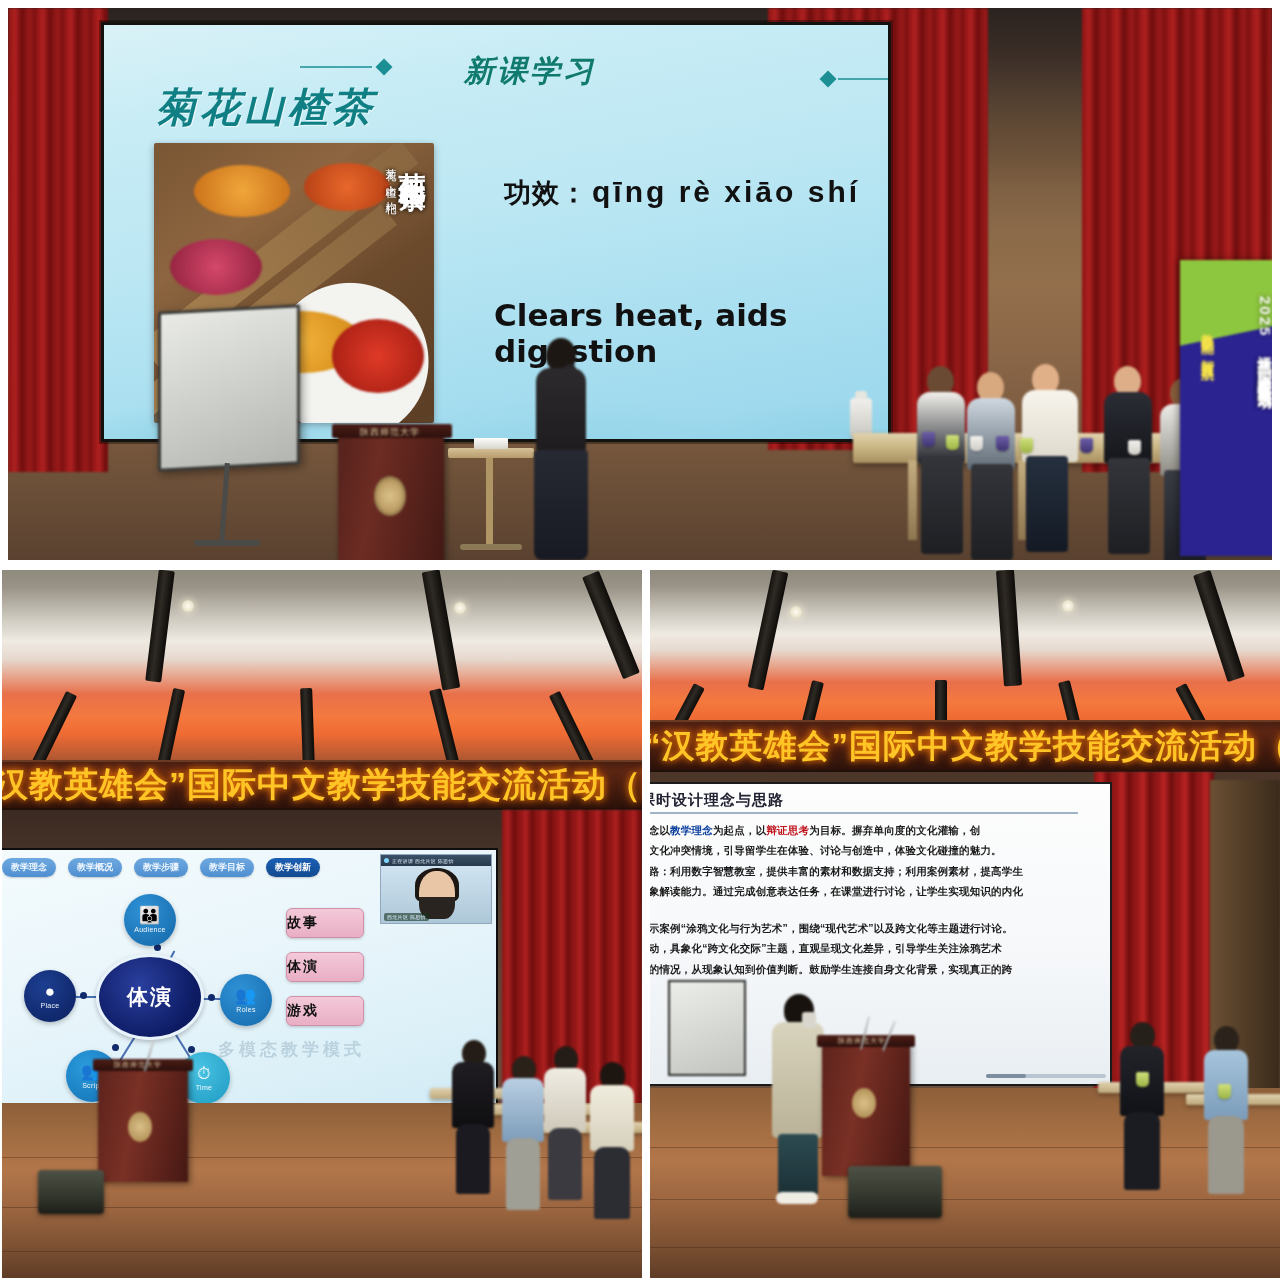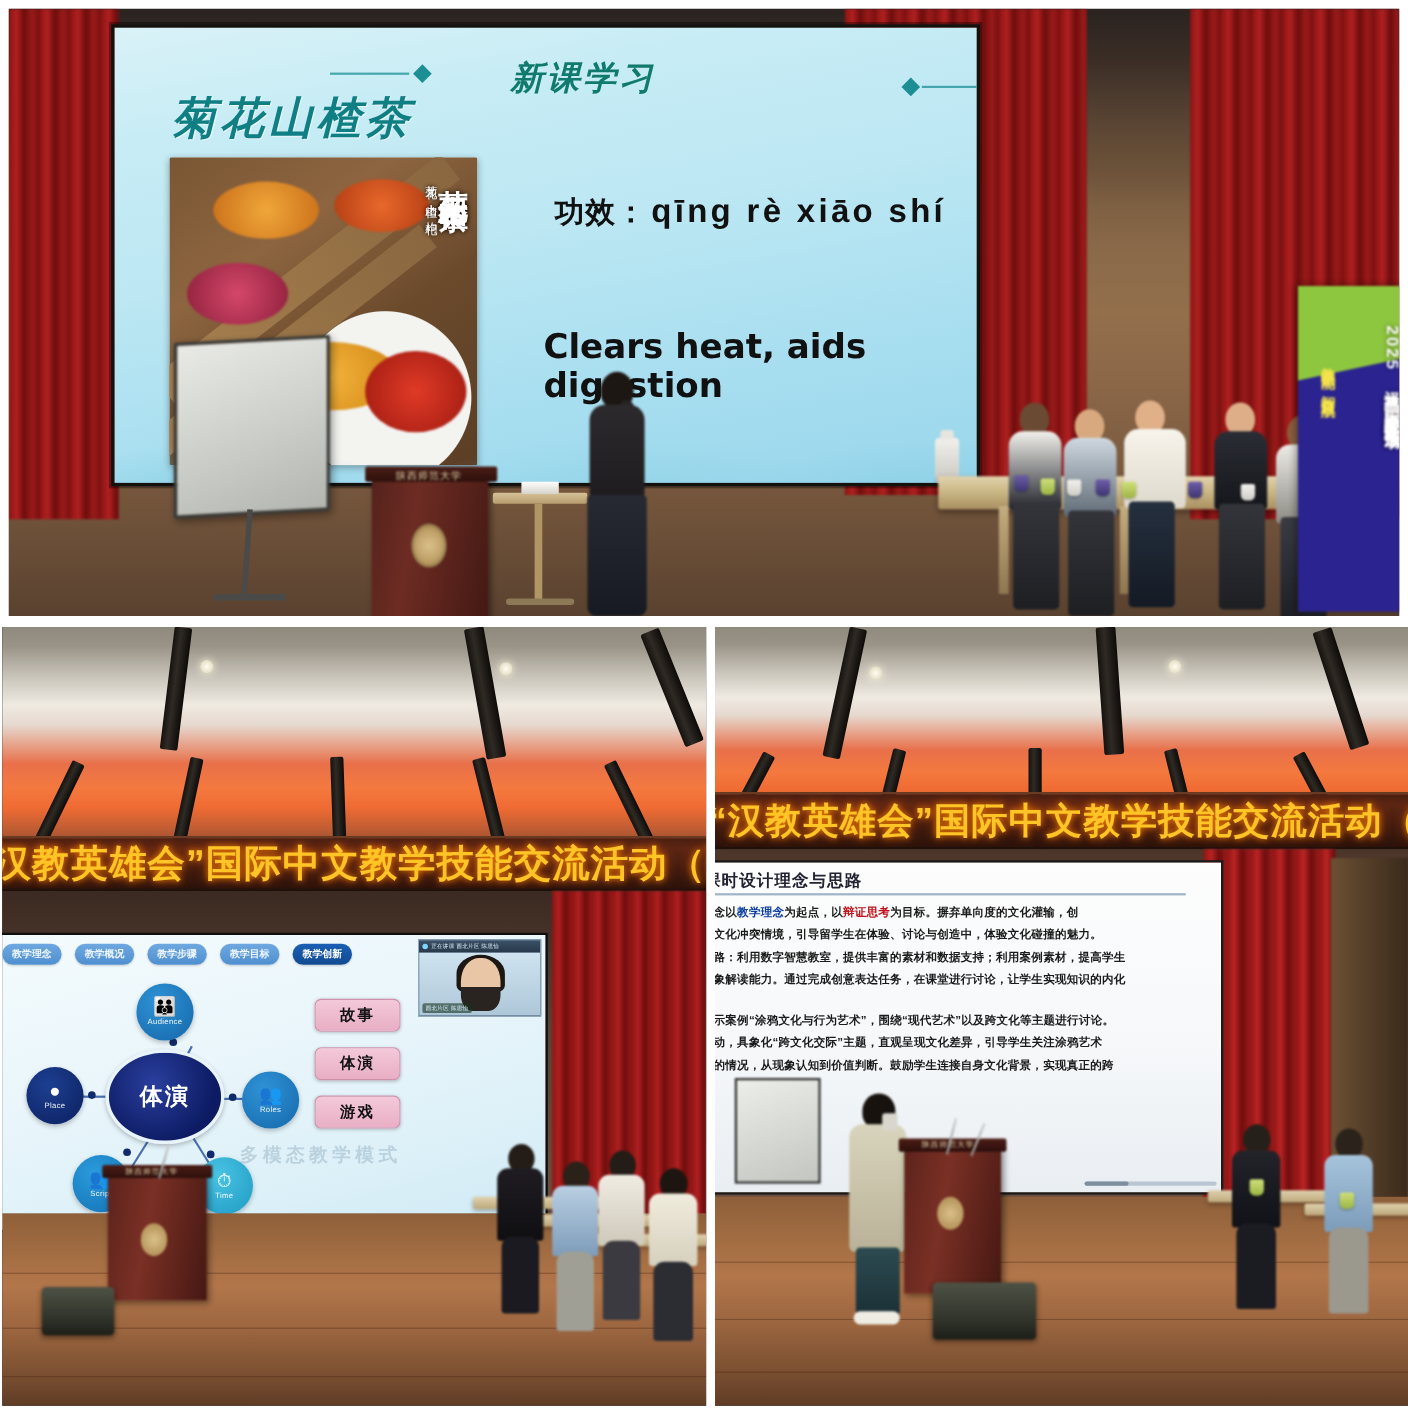--- a/index.html
+++ b/index.html
@@ -305,21 +305,21 @@
   .n-audience { left: 116px; top: 2px;  background: radial-gradient(circle at 38% 32%,#2f92d6,#1467a8); }
   .n-place    { left: 16px;  top: 78px; background: radial-gradient(circle at 38% 32%,#1d3f91,#0b1f5e); }
   .n-roles    { left: 212px; top: 82px; background: radial-gradient(circle at 38% 32%,#2f92d6,#1569ab); }
   .n-script   { left: 58px;  top: 158px;background: radial-gradient(circle at 38% 32%,#2a9bdc,#1371b4); }
   .n-time     { left: 170px; top: 160px;background: radial-gradient(circle at 38% 32%,#49c4e4,#1f9ac2); }
   .link { position:absolute; background:#2b57a5; height: 2px; transform-origin: left center; opacity:.85; }
   .link-dot { position:absolute; width: 7px; height: 7px; border-radius:50%; background:#102a6b; }
 
   .chip-col { position:absolute; left: 296px; top: 58px; display:flex; flex-direction:column; gap: 14px; }
   .chip {
-    width: 78px; padding: 5px 0; text-align:center; border-radius: 6px;
+    width: 78px; padding: 5px 0; border-radius: 6px;
     background: linear-gradient(180deg,#f3c9d8,#e9aec4);
     border: 1px solid #cf90ab;
     color:#111; font-size: 14px; font-weight: 700; letter-spacing: 2px;
     box-shadow: 0 1px 3px rgba(0,0,0,.2);
   }
   .watermark {
     position:absolute; left: 228px; top: 188px;
     font-size: 17px; font-weight: 700; color: rgba(130,160,180,.38); letter-spacing: 4px;
   }
   

